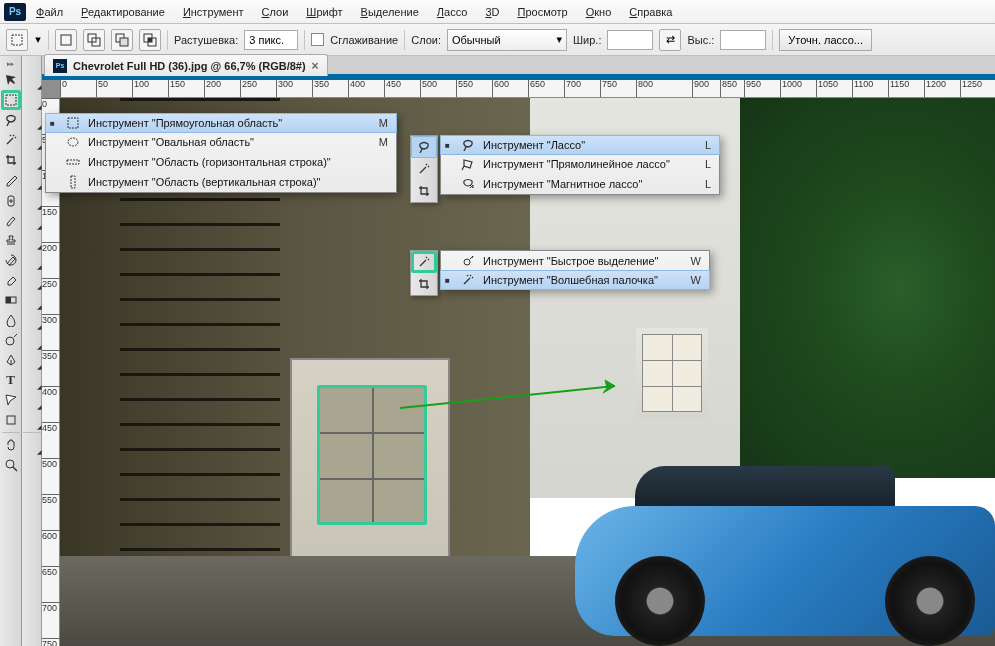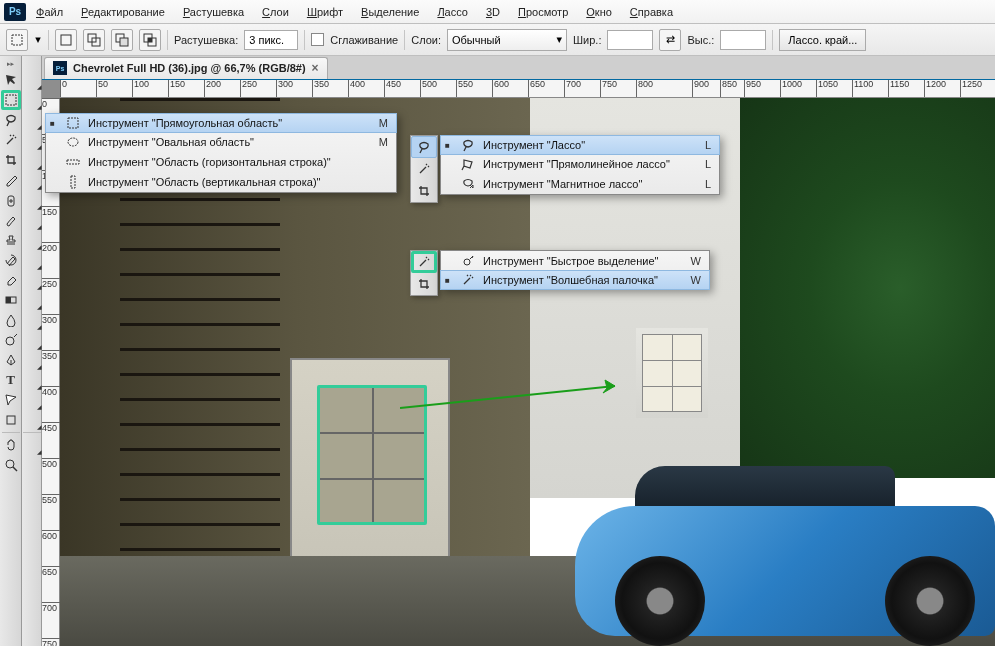--- a/index.html
+++ b/index.html
@@ -16,21 +16,21 @@
 .opt-input{width:54px;height:20px;border:1px solid #aaa;background:#fff;padding:0 4px;font-size:11px}
 .opt-checkbox{width:13px;height:13px;border:1px solid #888;background:#fff}
 .opt-select{width:120px;height:22px;border:1px solid #aaa;background:linear-gradient(#fff,#eee);display:flex;align-items:center;justify-content:space-between;padding:0 4px}
 .opt-button{height:22px;border:1px solid #aaa;background:linear-gradient(#fafafa,#e5e5e5);padding:0 8px;display:flex;align-items:center}
 .workspace{position:absolute;top:56px;left:0;right:0;bottom:0;background:#8e8e8e;display:flex}
 .tool-col{width:22px;background:linear-gradient(to right,#e8e8e8,#d6d6d6);border-right:1px solid #999;display:flex;flex-direction:column;align-items:center;padding-top:2px;gap:0}
 .tool-btn{width:20px;height:20px;display:flex;align-items:center;justify-content:center;color:#333;cursor:pointer}
 .tool-header{width:20px;height:12px;display:flex;align-items:center;justify-content:center;font-size:7px;color:#666}
 .tool-sep{width:18px;height:1px;background:#bbb;margin:2px 0}
 .doc-area{flex:1;display:flex;flex-direction:column;position:relative}
-.tabbar{height:24px;background:#cfcfcf;border-bottom:1px solid #0369a1;display:flex;align-items:center;padding-left:2px}
+.tabbar{height:24px;background:#cfcfcf;border-bottom:6px solid #0369a1;display:flex;align-items:center;padding-left:2px}
 .doc-tab{height:22px;background:linear-gradient(#f8f8f8,#e8e8e8);border:1px solid #aaa;border-bottom:none;display:flex;align-items:center;gap:6px;padding:0 8px;border-radius:3px 3px 0 0}
 .doc-tab-icon{width:14px;height:14px;background:#051e3a;color:#7ecdf9;font-size:7px;font-weight:bold;display:flex;align-items:center;justify-content:center}
 .doc-tab-close{font-size:12px;color:#666;font-weight:bold}
 .doc-tab-title{font-weight:bold;color:#222}
 .ruler-h{height:18px;background:#f5f5f5;border-bottom:1px solid #888;display:flex;position:relative;margin-left:18px;overflow:hidden}
 .ruler-h-tick{position:absolute;top:0;height:18px;border-left:1px solid #666;font-size:9px;color:#333;padding-left:1px;line-height:8px}
 .canvas-wrap{flex:1;display:flex;position:relative}
 .ruler-v{width:18px;background:#f5f5f5;border-right:1px solid #888;position:relative}
 .ruler-v-tick{position:absolute;left:0;width:18px;border-top:1px solid #666;font-size:9px;color:#333;writing-mode:horizontal-tb;line-height:8px;padding-top:1px}
 .canvas{flex:1;background:#5a6055;position:relative;overflow:hidden}
@@ -70,21 +70,21 @@
 .small-window-inner::after{top:33%;left:0;right:0;height:1px;box-shadow:0 26px 0 #888}
 svg{display:block}
 </style>
 </head>
 <body>
 
 <div class="menubar">
   <div class="ps-logo">Ps</div>
   <div class="menu-item">Файл</div>
   <div class="menu-item">Редактирование</div>
-  <div class="menu-item">Растушевка</div>
+  <div class="menu-item">Инструмент</div>
   <div class="menu-item">Слои</div>
   <div class="menu-item">Шрифт</div>
   <div class="menu-item">Выделение</div>
   <div class="menu-item">Лассо</div>
   <div class="menu-item">3D</div>
   <div class="menu-item">Просмотр</div>
   <div class="menu-item">Окно</div>
   <div class="menu-item">Справка</div>
 </div>
 
@@ -131,21 +131,21 @@
   <div class="opt-select">
       <span>Обычный</span>
       <span>▾</span>
     </div>
   <span class="opt-label">Шир.:</span>
   <input class="opt-input" style="width: 46px;">
   <div class="opt-icon">⇄</div>
   <span class="opt-label">Выс.:</span>
   <input class="opt-input" style="width: 46px;">
   <div class="opt-sep"></div>
-  <div class="opt-button">Лассо. край...</div>
+  <div class="opt-button">Уточн. лассо...</div>
 </div>
 
 <div class="workspace">
   <div class="tool-col">
     <div class="tool-header">▸▸</div>
     <div class="tool-btn">
         <svg width="14" height="14">
           <path d="M2 2 L4 12 L6 8 L10 11 L11 10 L8 6 L12 4 Z" fill="#333"></path>
         </svg>
       </div>

